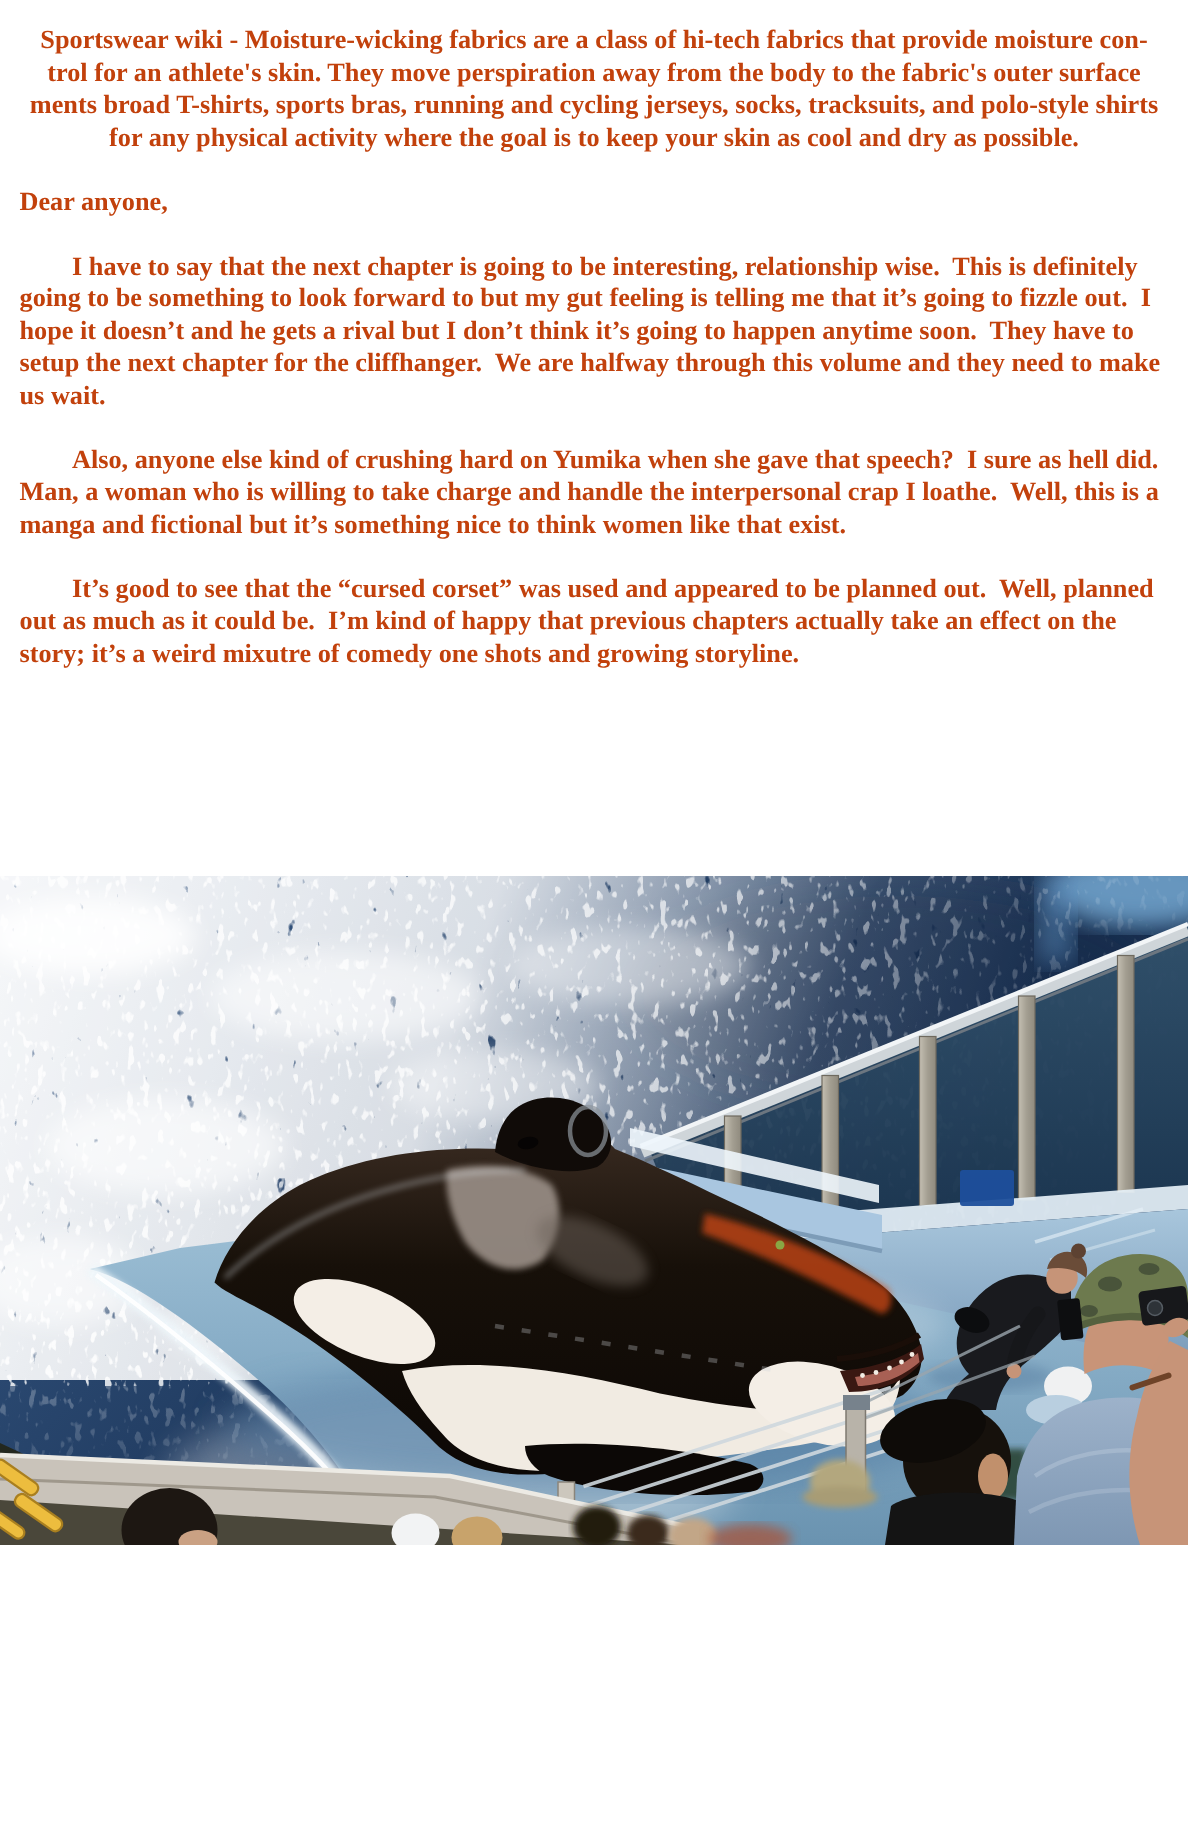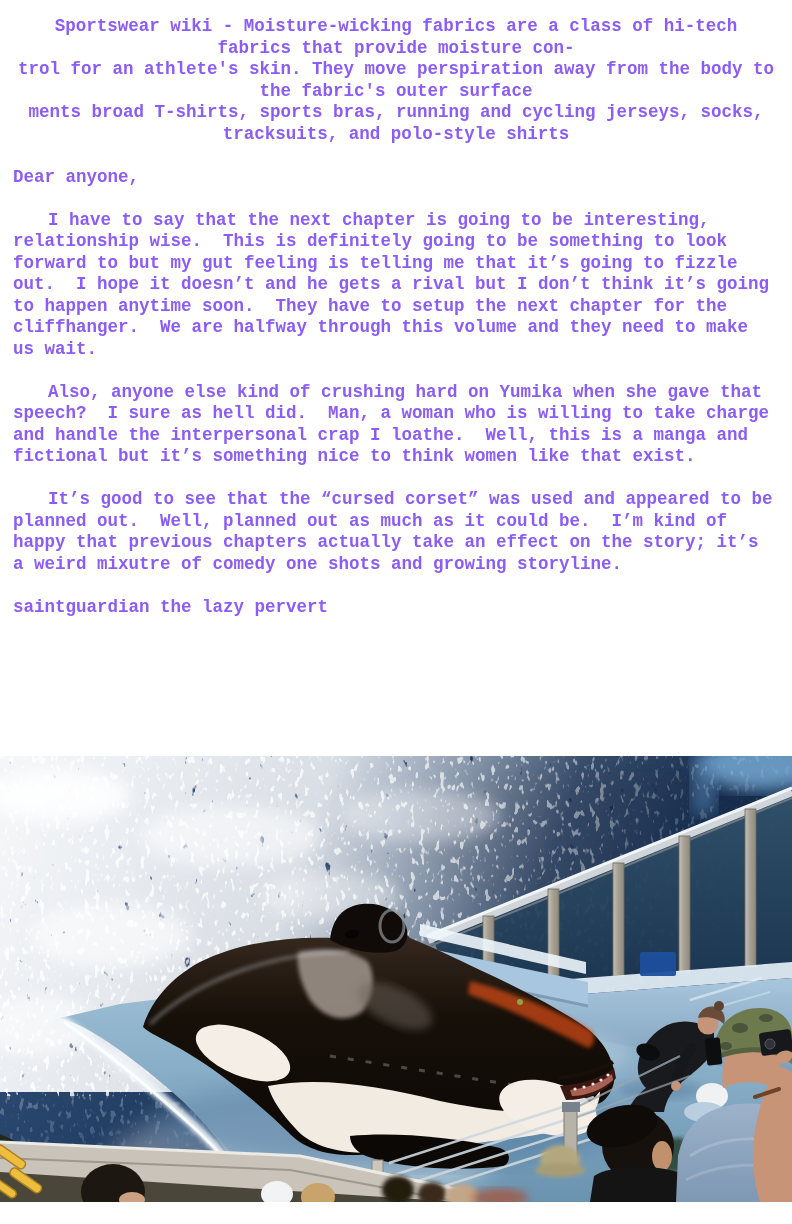--- a/index.html
+++ b/index.html
@@ -2,49 +2,49 @@
 <html><head>
 <meta charset="utf-8">
 <style>
   html,body{margin:0;padding:0;background:#ffffff;}
   .page{
     width:792px;
     height:1224px;
     margin:0;
     background:#ffffff;
     overflow:hidden;
-    font-family:Liberation Mono, monospace;
+    font-family:Liberation Serif, serif;
     font-weight:700;
-    color:#8b5cf6;
+    color:#c2410c;
     font-size:17.5px;
     line-height:21.5px;
   }
   .doc{padding:16px 13px 0 13px;}
   .doc p{margin:0 0 21.5px 0;}
   .intro{text-align:center;}
   .intro .line{display:block;}
   .body-par{text-indent:35px; white-space:pre-wrap;}
   figure.photo{margin:138px 0 0 0; padding:0; width:792px; height:446px;}
   figure.photo svg{display:block;}
 </style>
 </head>
 <body>
 
 <div class="page">
   <div class="doc">
     <p class="intro">
       <span class="line">Sportswear wiki - Moisture-wicking fabrics are a class of hi-tech fabrics that provide moisture con-</span>
       <span class="line">trol for an athlete's skin. They move perspiration away from the body to the fabric's outer surface</span>
       <span class="line">ments broad T-shirts, sports bras, running and cycling jerseys, socks, tracksuits, and polo-style shirts</span>
+      <span class="line">for any physical activity where the goal is to keep your skin as cool and dry as possible.</span>
     </p>
     <p>Dear anyone,</p>
     <p class="body-par">I have to say that the next chapter is going to be interesting, relationship wise.  This is definitely going to be something to look forward to but my gut feeling is telling me that it’s going to fizzle out.  I hope it doesn’t and he gets a rival but I don’t think it’s going to happen anytime soon.  They have to setup the next chapter for the cliffhanger.  We are halfway through this volume and they need to make us wait.</p>
     <p class="body-par">Also, anyone else kind of crushing hard on Yumika when she gave that speech?  I sure as hell did.  Man, a woman who is willing to take charge and handle the interpersonal crap I loathe.  Well, this is a manga and fictional but it’s something nice to think women like that exist.</p>
     <p class="body-par">It’s good to see that the “cursed corset” was used and appeared to be planned out.  Well, planned out as much as it could be.  I’m kind of happy that previous chapters actually take an effect on the story; it’s a weird mixutre of comedy one shots and growing storyline.</p>
-    <p>saintguardian the lazy pervert</p>
   </div>
 
   <figure class="photo" role="img" aria-label="Orca lying on its side on a light-blue slide-out platform beside a sun-sparkled pool at a marine park; a trainer in a black wetsuit leans over its open mouth while audience members, including a man in a camo cap holding up a camera, watch from below a glass barrier">
     <svg width="792" height="446" viewBox="0 0 792 446" xmlns="http://www.w3.org/2000/svg">
       <defs>
         <linearGradient id="waterG" x1="0" y1="0" x2="0.9" y2="0.5">
           <stop offset="0" stop-color="#41618c"></stop>
           <stop offset="0.35" stop-color="#2a4870"></stop>
           <stop offset="0.7" stop-color="#1b3457"></stop>
           <stop offset="1" stop-color="#142a49"></stop>

